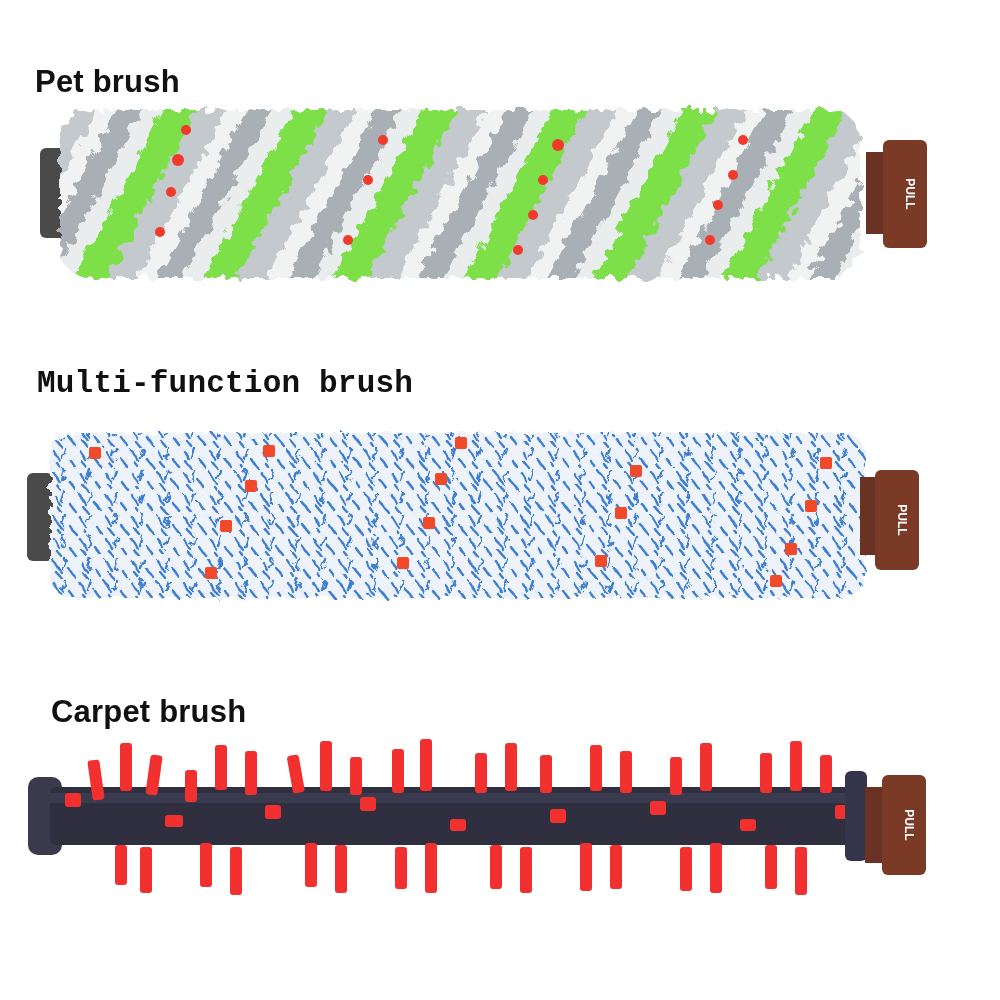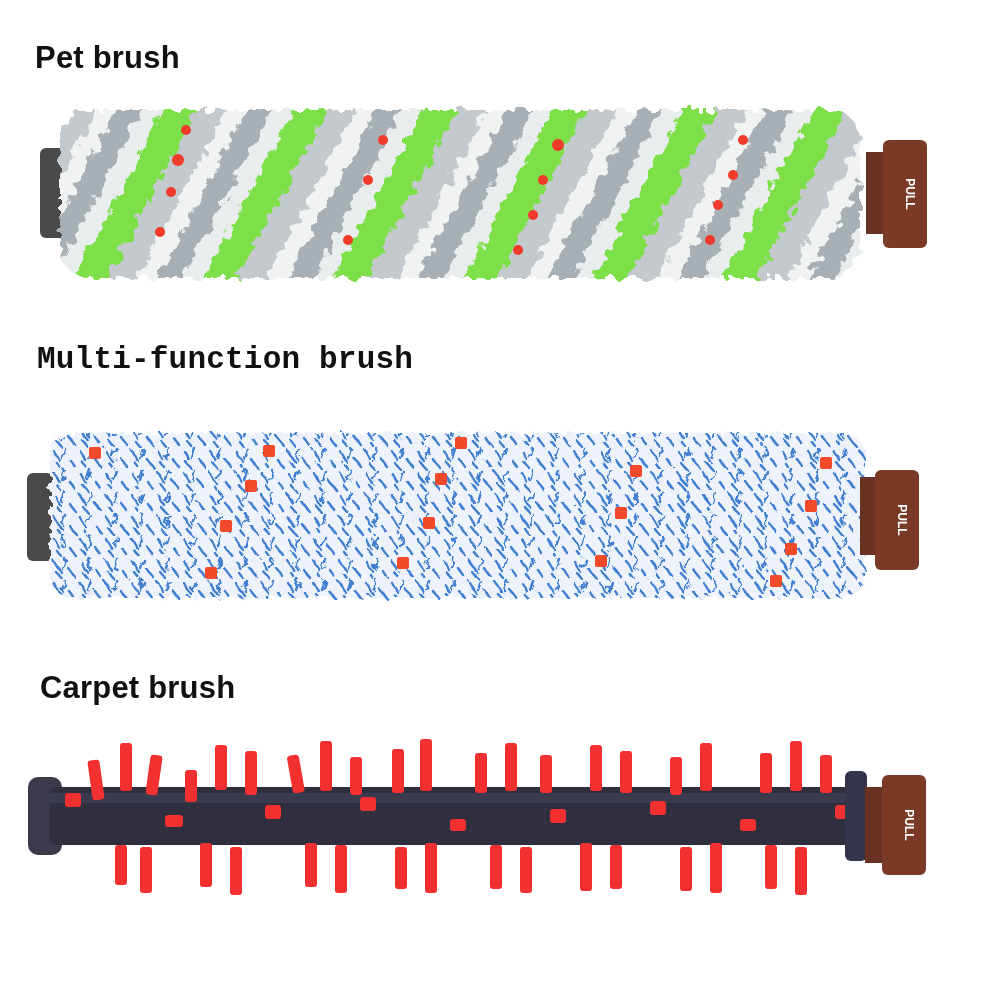--- a/index.html
+++ b/index.html
@@ -1,26 +1,26 @@
 <!DOCTYPE html>
 <html><head>
 <meta charset="utf-8">
 <style>
   html, body { margin:0; padding:0; background:#ffffff; }
   body { width:1000px; height:1000px; position:relative; overflow:hidden; font-family:"Liberation Sans", sans-serif; }
-  .label { position:absolute; font-weight:bold; color:#111; font-size:31px; letter-spacing:0.2px; }
+  .label { position:absolute; font-weight:bold; color:#111; font-size:31px; letter-spacing:0.2px;margin-top:24px; }
   .brush { position:absolute; }
   svg { display:block; }
 </style>
 </head>
 <body>
 
 <div class="label" style="left:35px; top:40px;">Pet brush</div>
 <div class="label" style="left:37px; top:342px;font-family:Liberation Mono, monospace;">Multi-function brush</div>
-<div class="label" style="left:40px; top:670px;">Carpet brush</div>
+<div class="label" style="left:51px; top:670px;">Carpet brush</div>
 
 <div class="brush" style="left:38px; top:100px; width:900px; height:190px;">
   <svg width="900" height="190" viewBox="0 0 900 190">
     <defs>
       <pattern id="petStripes" patternUnits="userSpaceOnUse" width="130" height="190" patternTransform="skewX(-28)">
         <rect width="130" height="190" fill="#e9edee"></rect>
         <rect x="0" width="34" height="190" fill="#7ee04a"></rect>
         <rect x="34" width="30" height="190" fill="#c3c9cd"></rect>
         <rect x="64" width="20" height="190" fill="#f1f3f3"></rect>
         <rect x="84" width="26" height="190" fill="#a9b0b5"></rect>

